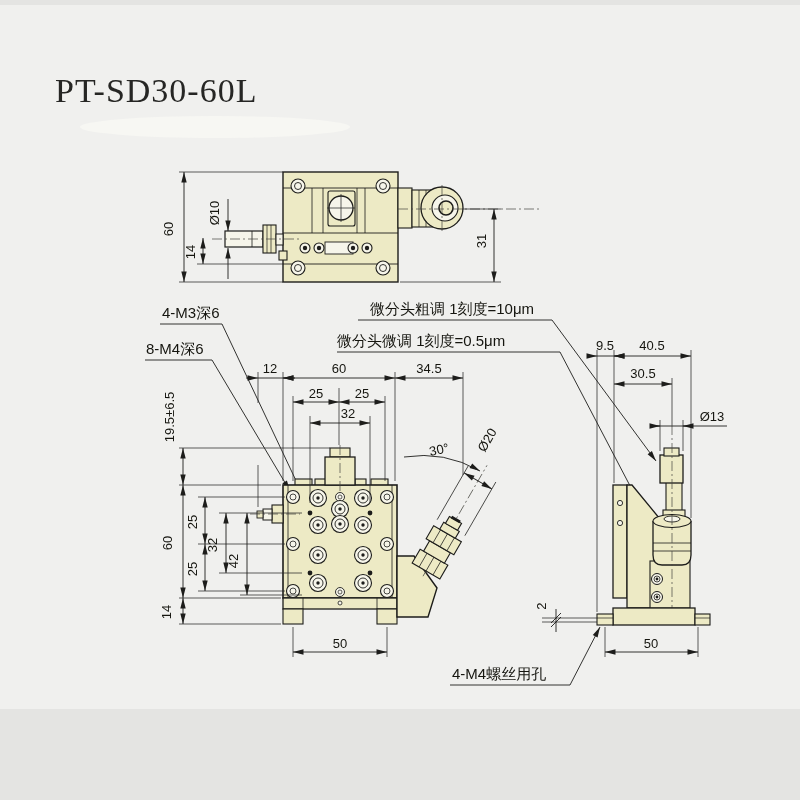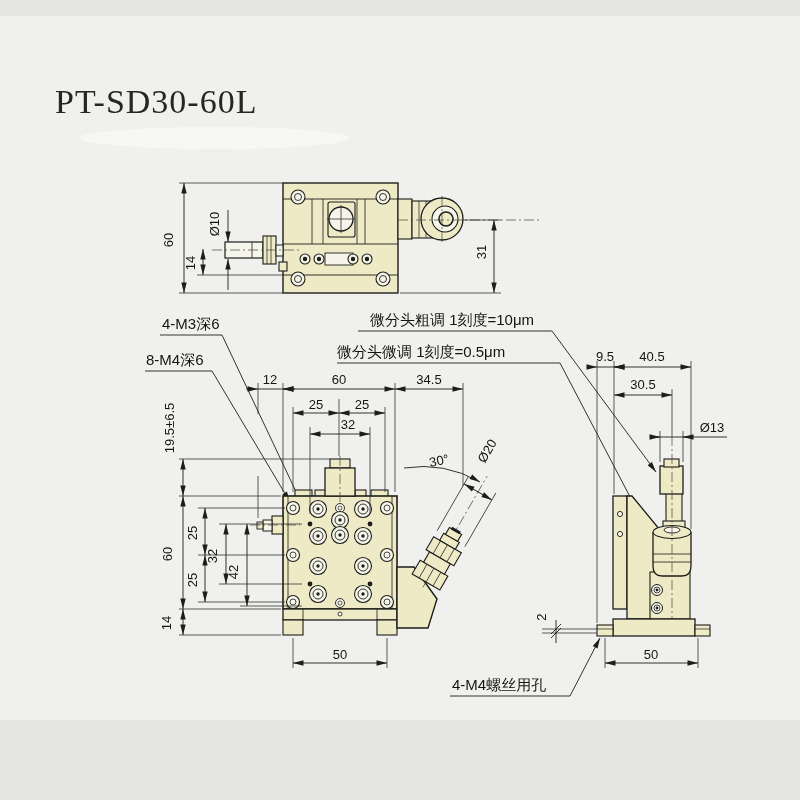--- a/index.html
+++ b/index.html
@@ -1,16 +1,16 @@
 <!DOCTYPE html>
 <html><head>
 <meta charset="utf-8">
 <style>
   html,body{margin:0;padding:0;background:#e4e4e2;}
-  .canvas{position:relative;width:800px;height:704px;background:#8b5cf6;overflow:hidden;margin:16px auto;}
+  .canvas{position:relative;width:800px;height:704px;background:#8b5cf6;overflow:hidden;margin:5px auto;}
   svg{display:block;}
   .bf{fill:#edeac5;stroke:#1d1d1b;stroke-width:1.4;stroke-linejoin:miter;}
   .bf2{fill:#edeac5;stroke:#1d1d1b;stroke-width:1.1;}
   .wf{fill:#f6f5ea;stroke:#1d1d1b;stroke-width:1.1;}
   .nf{fill:none;stroke:#1d1d1b;stroke-width:1;}
   .il{stroke:#1d1d1b;stroke-width:.9;fill:none;}
   .dim{stroke:#1d1d1b;stroke-width:.9;fill:none;}
   .ext{stroke:#2a2a28;stroke-width:.75;fill:none;}
   .cl{stroke:#45453f;stroke-width:.7;stroke-dasharray:10 3 2 3;fill:none;}
   .dt{font:13px "Liberation Sans",sans-serif;fill:#15150f;}

